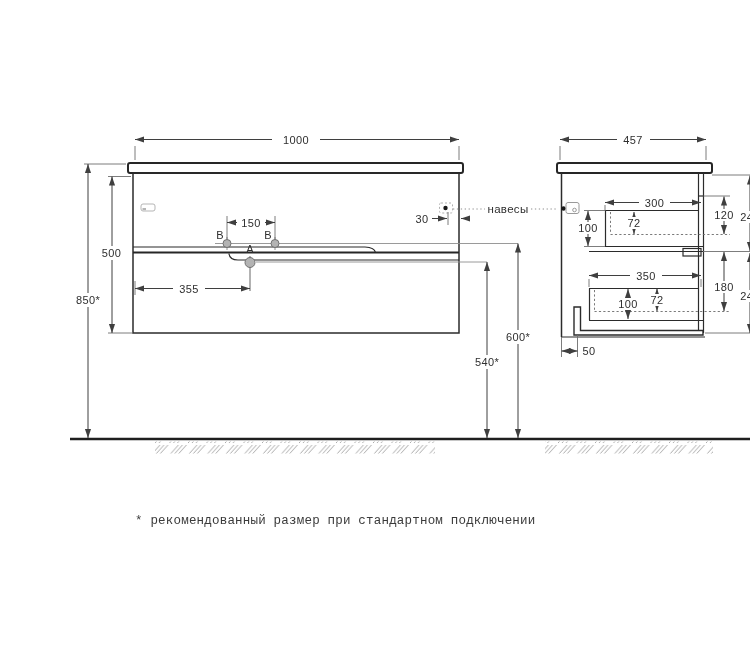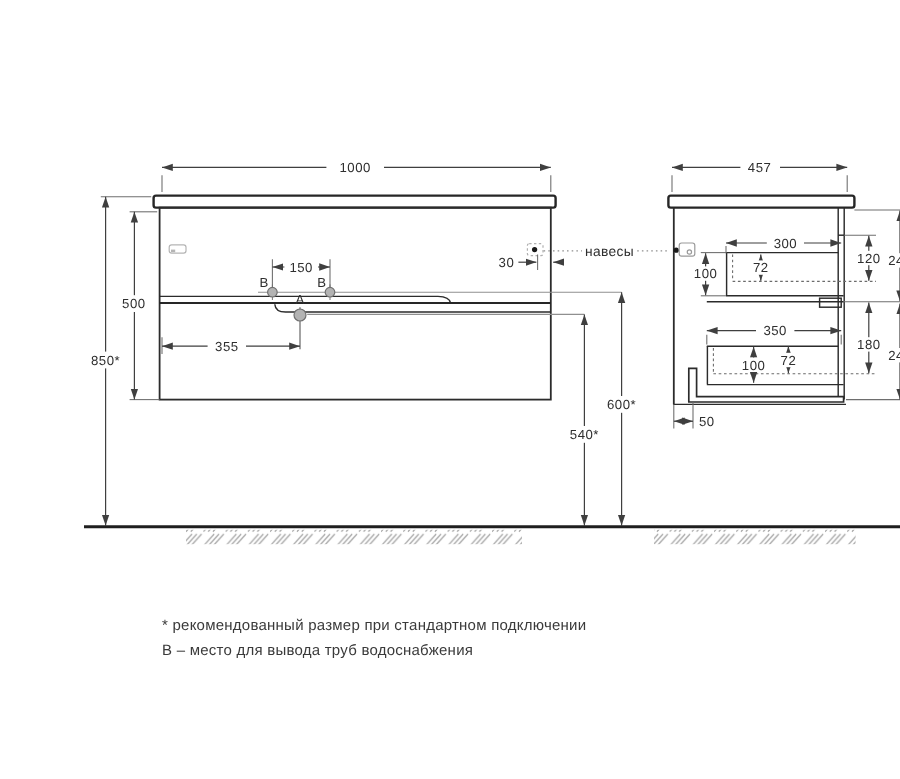--- a/index.html
+++ b/index.html
@@ -18,21 +18,21 @@
   .dot {stroke:#8f8f8f;stroke-width:1;fill:none;stroke-dasharray:1.3 2.6}
   .hdash{stroke:#b0b0b0;stroke-width:1;fill:none;stroke-dasharray:2 2}
   .logo{stroke:#b5b5b5;stroke-width:1;fill:none}
   .bg  {fill:#ffffff;stroke:none}
   .dimtext{font:500 11px "Liberation Sans",sans-serif;fill:#2f2f2f;letter-spacing:.4px;text-anchor:middle}
   .lbltext{font:500 11px "Liberation Sans",sans-serif;fill:#2f2f2f;text-anchor:middle}
   .nvtext {font:500 11.5px "Liberation Sans",sans-serif;fill:#2f2f2f;letter-spacing:.3px;text-anchor:middle}
   
   .notes{position:absolute;left:95px;top:511px;color:#3a3a3a;font-size:12.5px;line-height:21px;
          letter-spacing:.2px;font-weight:500;}
-  .notes div{white-space:nowrap;}
+  .notes div{white-space:nowrap;font-family:Liberation Mono, monospace;}
 </style>
 </head>
 <body>
 
 <div id="canvas">
 <svg width="750" height="649" viewBox="0 0 750 649">
   <defs>
     <marker id="arr" viewBox="0 0 10 8" markerWidth="9" markerHeight="7.2" refX="10" refY="4" orient="auto-start-reverse" markerUnits="userSpaceOnUse">
       <path d="M0,0.6 L10,4 L0,7.4 Z" fill="#3f3f3f"></path>
     </marker>
@@ -258,15 +258,14 @@
 
   <g>
     <line x1="30" y1="439" x2="727" y2="439" stroke="#1f1f1f" stroke-width="2.4"></line>
     <rect x="115" y="441.5" width="280" height="12" fill="url(#hatch)"></rect>
     <rect x="505" y="441.5" width="168" height="12" fill="url(#hatch)"></rect>
   </g>
 </svg>
 
 <div class="notes">
   <div>* рекомендованный размер при стандартном подключении</div>
-  <div>В – место для вывода труб водоснабжения</div>
 </div>
 </div>
 
 </body></html>

